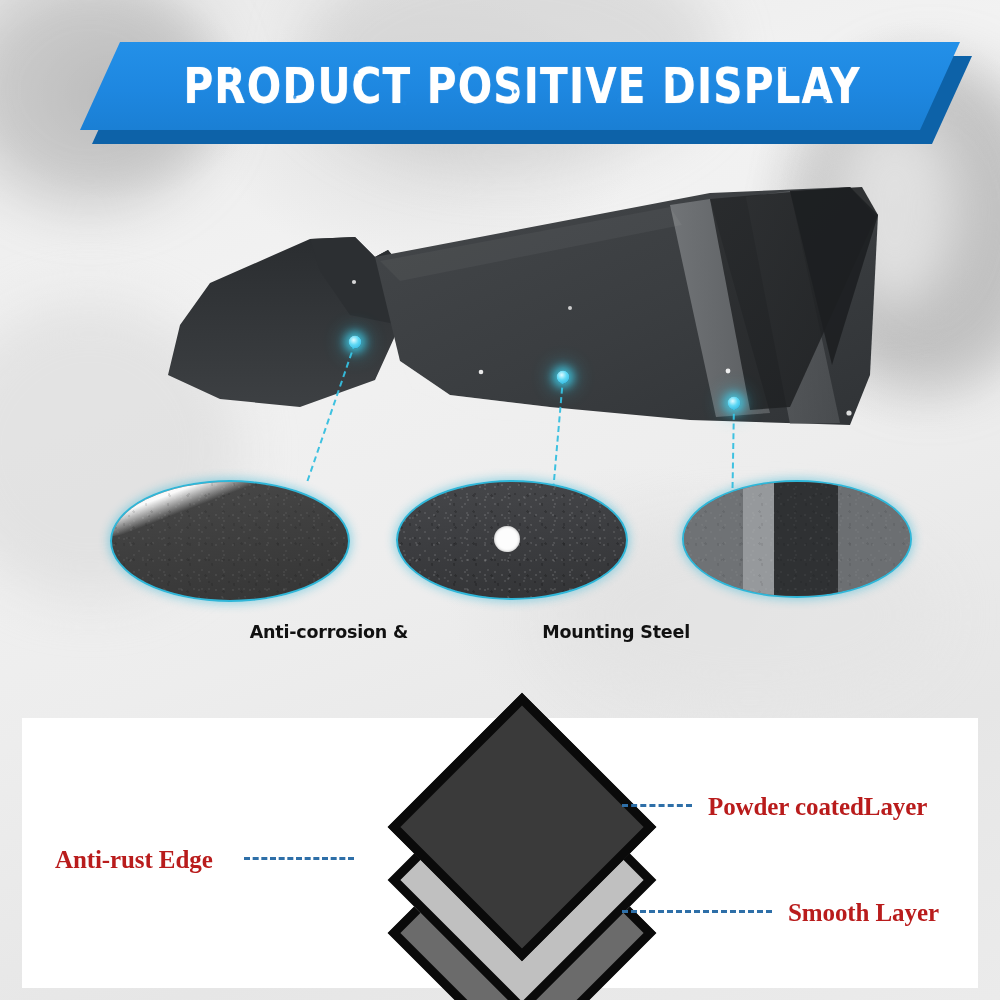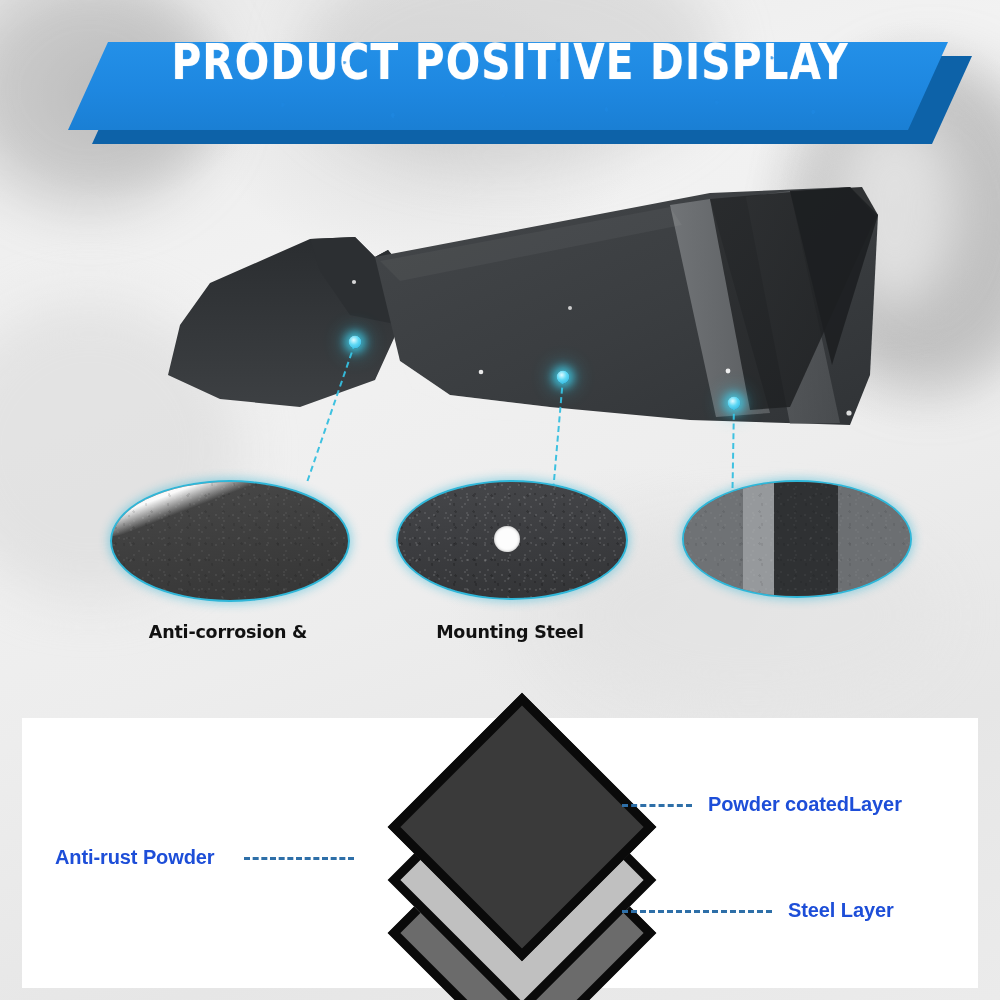--- a/index.html
+++ b/index.html
@@ -31,24 +31,24 @@
   .s6{left:560px;top:520px;width:380px;height:190px;background:rgba(226,226,226,.6);}
 
   
   .banner-wrap{position:absolute;left:0;top:38px;width:1000px;height:112px;}
   .banner-shadow{
     position:absolute;left:92px;top:18px;width:880px;height:88px;
     background:#0d62a8;
     clip-path:polygon(40px 0,880px 0,840px 88px,0 88px);
   }
   .banner{
-    position:absolute;left:68px;top:4px;width:880px;height:88px;
+    position:absolute;left:80px;top:4px;width:880px;height:88px;
     background:linear-gradient(180deg,#2390e8 0%,#1e87e0 55%,#1a7fd4 100%);
     clip-path:polygon(40px 0,880px 0,840px 88px,0 88px);
-    display:flex;justify-content:center;
+    display:flex;align-items:center;justify-content:center;
   }
   .banner-title{
     color:#ffffff;
     font-family:"DejaVu Sans", sans-serif;
     font-weight:bold;
     font-size:41px;
     letter-spacing:1.2px;
     transform:scaleY(1.22) scaleX(.99);
     text-shadow:0 0 1px rgba(255,255,255,.5);
     white-space:nowrap;
@@ -110,38 +110,38 @@
       radial-gradient(circle at 85% 55%, rgba(0,0,0,.3) 0 1.2px, transparent 1.4px);
     background-size:17px 15px,21px 19px,15px 17px,19px 21px,23px 18px,16px 20px,18px 16px,22px 20px,20px 22px;
   }
   .hl-top{position:absolute;left:-6%;top:-12%;width:86%;height:46%;
     background:linear-gradient(168deg,#ffffff 0%,#fafafa 38%,rgba(255,255,255,0) 60%);
     transform:rotate(-9deg);}
   .hole{position:absolute;width:26px;height:26px;border-radius:50%;
     background:#fdfdfd;box-shadow:0 0 3px rgba(0,0,0,.35) inset;}
   .band{position:absolute;top:-12%;height:128%;}
   .caption{
-    position:absolute;width:360px;text-align:center;
+    position:absolute;width:360px;text-align:right;
     font-family:"DejaVu Sans", sans-serif;
     font-weight:bold;font-size:17.5px;color:#111111;line-height:25px;
     letter-spacing:-0.2px;
   }
 
   
   .card{
     position:absolute;left:22px;top:718px;width:956px;height:270px;
     background:#ffffff;
   }
   .diamond{position:absolute;width:190px;height:190px;
     transform:rotate(45deg);
     border:9px solid #0a0a0a;box-sizing:border-box;}
   .dash-line{position:absolute;height:0;border-top:3px dashed #2e6fa8;}
   .layer-label{
-    position:absolute;font-family:Liberation Sans, sans-serif;
-    font-weight:bold;font-size:20px;color:#1d4ed8;white-space:nowrap;
+    position:absolute;font-family:Liberation Serif, serif;
+    font-weight:bold;font-size:25px;color:#b91c1c;white-space:nowrap;
     letter-spacing:-0.1px;
   }
 </style>
 </head>
 <body>
 
 <div id="stage">
 
   <div class="bg"></div>
   <div class="bg-smudge s1"></div>
@@ -245,19 +245,19 @@
   <div class="card">
 
     <div class="diamond" style="left:405px;top:120px;background:#6b6b6b;"></div>
     <div class="diamond" style="left:405px;top:67px;background:#c0c0c0;"></div>
     <div class="diamond" style="left:405px;top:14px;background:#3a3a3a;"></div>
 
     <div class="dash-line" style="left:600px;top:86px;width:70px;"></div>
     <div class="layer-label" style="left:686px;top:75px;">Powder coatedLayer</div>
 
     <div class="dash-line" style="left:222px;top:139px;width:110px;"></div>
-    <div class="layer-label" style="left:33px;top:128px;">Anti-rust Powder</div>
+    <div class="layer-label" style="left:33px;top:128px;">Anti-rust Edge</div>
 
     <div class="dash-line" style="left:600px;top:192px;width:150px;"></div>
-    <div class="layer-label" style="left:766px;top:181px;">Steel Layer</div>
+    <div class="layer-label" style="left:766px;top:181px;">Smooth Layer</div>
   </div>
 
 </div>
 
 </body></html>

